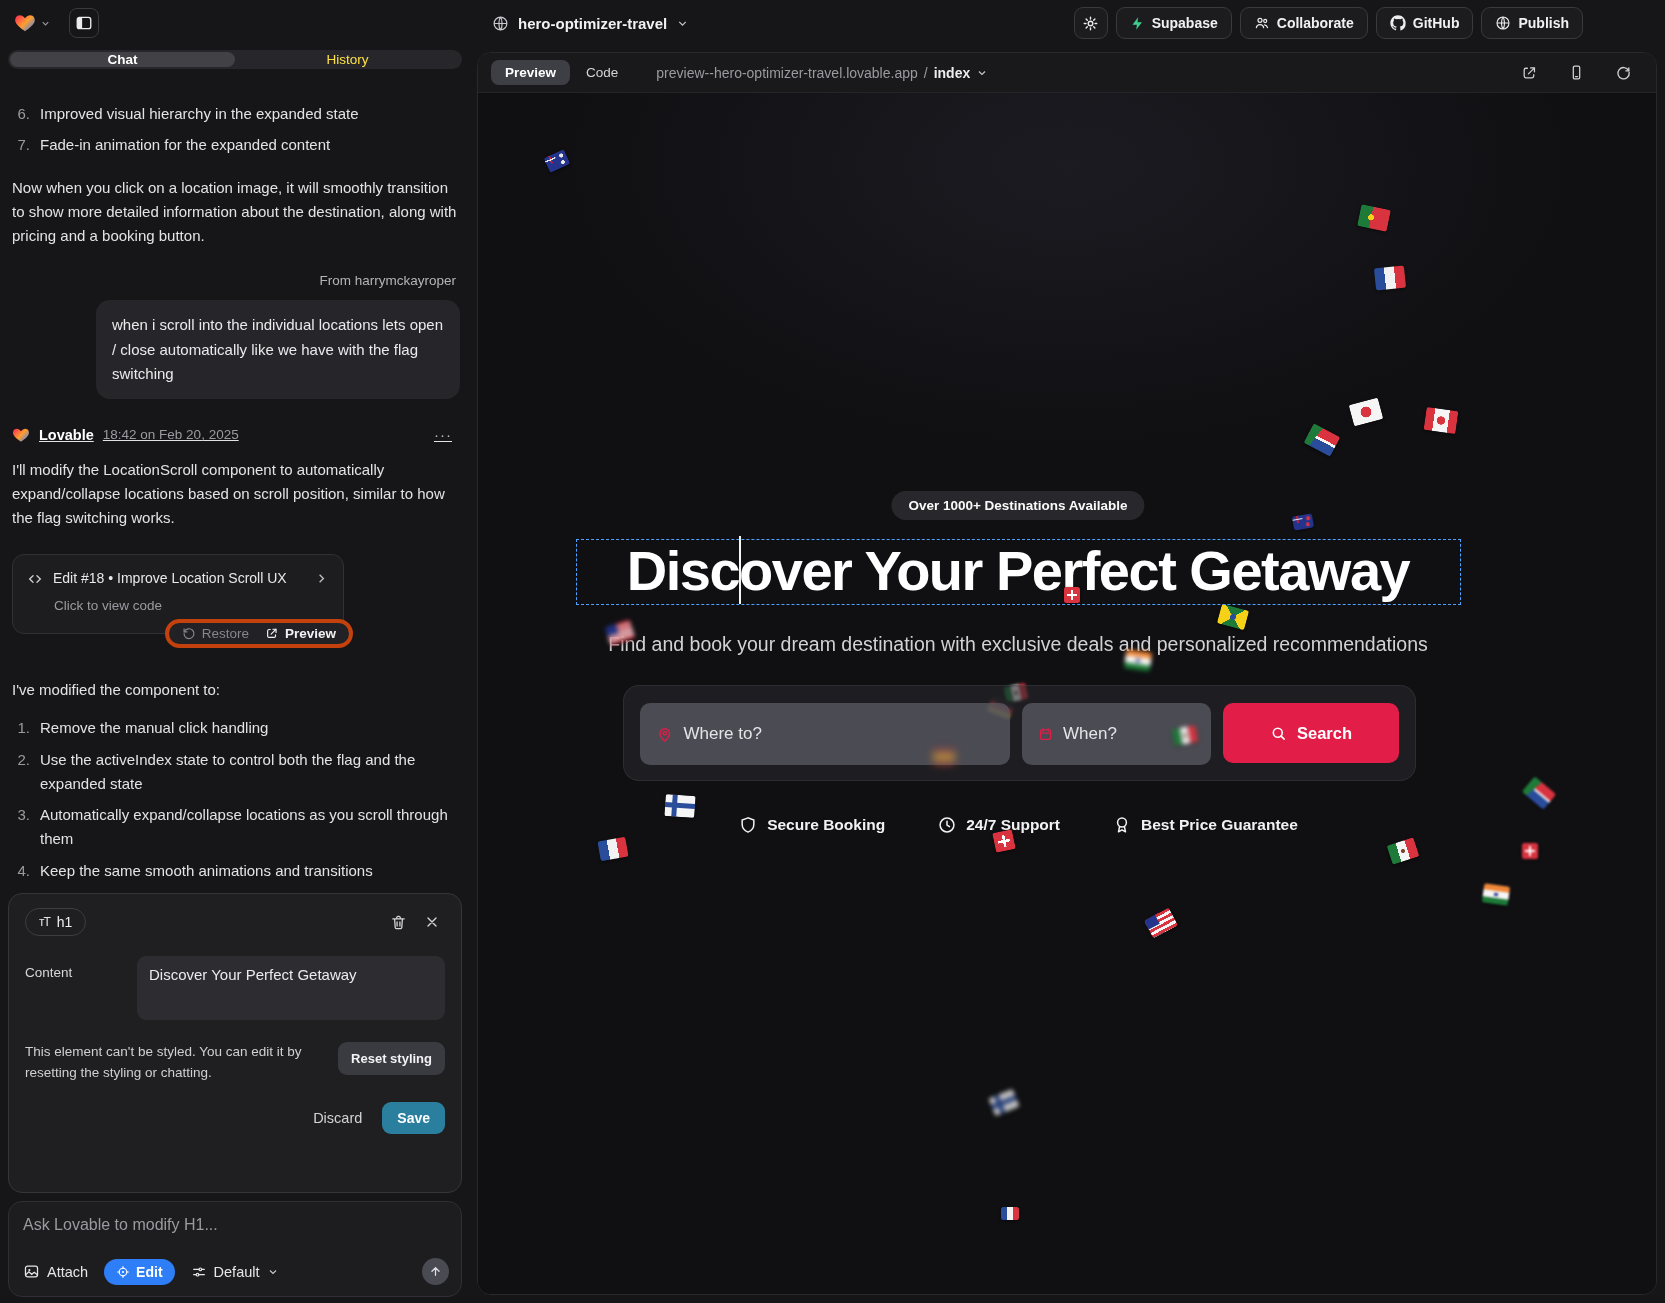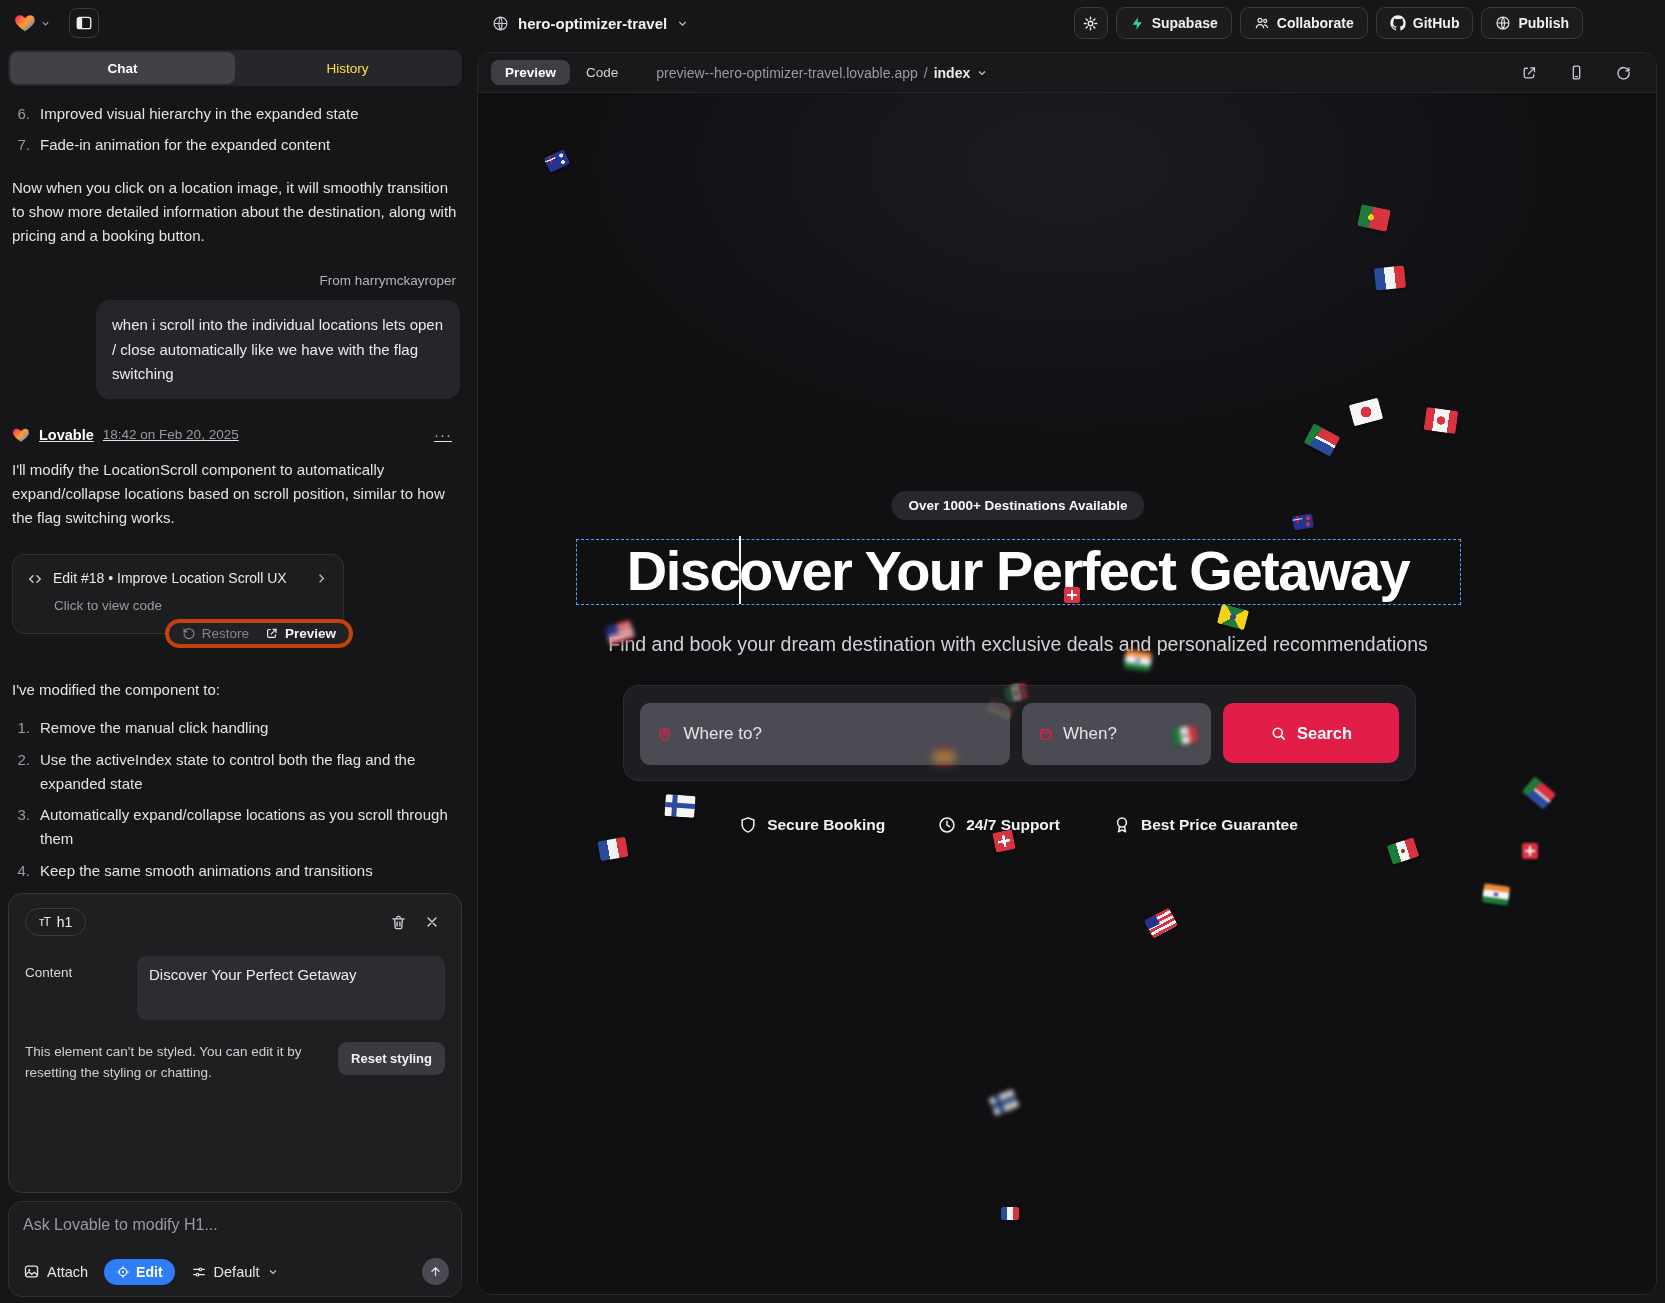--- a/index.html
+++ b/index.html
@@ -16,21 +16,21 @@
   .project { position:absolute; left:492px; top:0; height:46px; display:flex; align-items:center; gap:9px; cursor:pointer; }
   .project .pname { font-size:15px; font-weight:700; color:#f1f1f3; }
   .top-actions { position:absolute; right:82px; top:7px; display:flex; align-items:center; gap:8px; }
   .icon-btn { width:34px; height:32px; border:1px solid #39393e; border-radius:9px; background:#1c1c1f;
     display:flex; align-items:center; justify-content:center; cursor:pointer; }
   .pill-btn { height:32px; border:1px solid #39393e; border-radius:9px; background:#1c1c1f; color:#f1f1f3;
     display:flex; align-items:center; gap:7px; padding:0 13px; font-size:14px; font-weight:600; cursor:pointer; }
 
   
   .sidebar { position:absolute; left:0; top:46px; width:472px; bottom:0; }
-  .tabs { position:absolute; left:8px; right:10px; top:4px; height:36px; background:#27272b; border-radius:10px;
+  .tabs { position:absolute; left:8px; right:10px; top:4px; height:19px; background:#27272b; border-radius:10px;
     display:flex; padding:2px; }
   .tab { flex:1; display:flex; align-items:center; justify-content:center; font-size:13.5px; color:#fde047;
     border-radius:8px; cursor:pointer; }
   .tab.active { background:#414146; color:#ffffff; font-weight:600; }
 
   .chat-scroll { position:absolute; left:0; right:0; top:40px; height:807px; overflow:hidden; padding:14px 12px 0 12px;
     font-size:15px; line-height:1.62; color:#e3e3e6; }
   .num-list { list-style:none; margin:2px 0 0 0; }
   .num-list li { display:flex; gap:10px; margin-bottom:7px; }
   .num-list .num { color:#9a9aa0; min-width:18px; text-align:right; }
@@ -351,20 +351,24 @@
     <div class="insp-content">
       <div class="insp-label">Content</div>
       <textarea class="insp-textarea" style="">Discover Your Perfect Getaway</textarea>
     </div>
 
     <div class="insp-note-row">
       <div class="insp-note">This element can't be styled. You can edit it by resetting the styling or chatting.</div>
       <button class="reset-btn">Reset styling</button>
     </div>
 
+    <div class="insp-actions">
+      <button class="discard-btn">Discard</button>
+      <button class="save-btn">Save</button>
+    </div>
   </section>
 
   <section class="composer">
     <input class="composer-input" value="" placeholder="Ask Lovable to modify H1..." style="">
     <div class="composer-row">
       <span class="c-item">
         <svg width="17" height="17" viewBox="0 0 24 24" fill="none" stroke="#e6e6e9" stroke-width="1.8" stroke-linecap="round">
           <rect x="3.5" y="4.5" width="17" height="15" rx="3"></rect>
             <circle cx="9" cy="10" r="1.5" fill="#e6e6e9" stroke="none"></circle>
             <path d="M3.8 16.5 8.3 12.5l4 3.5 3.5-3 4.5 3.7"></path>

